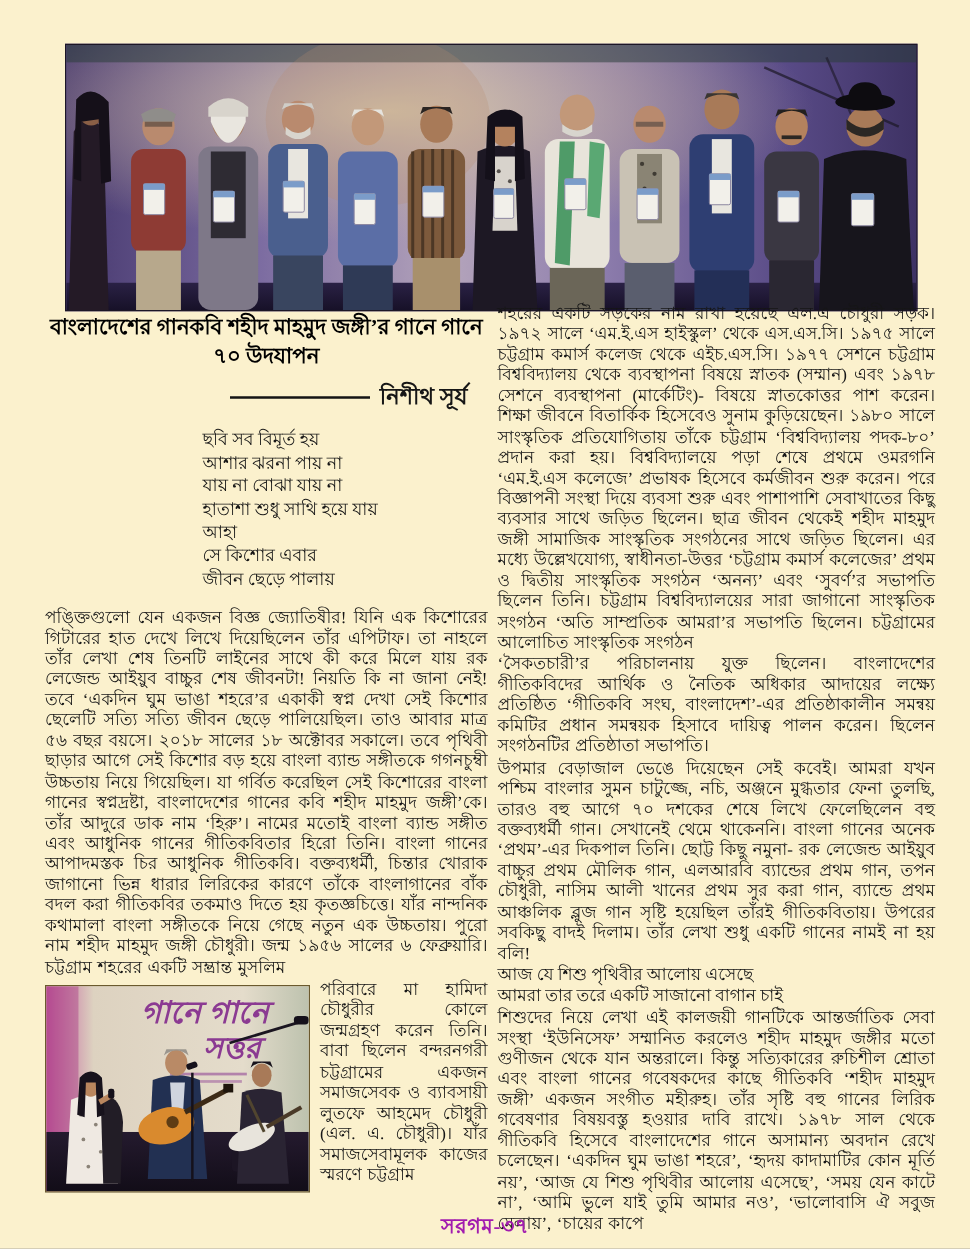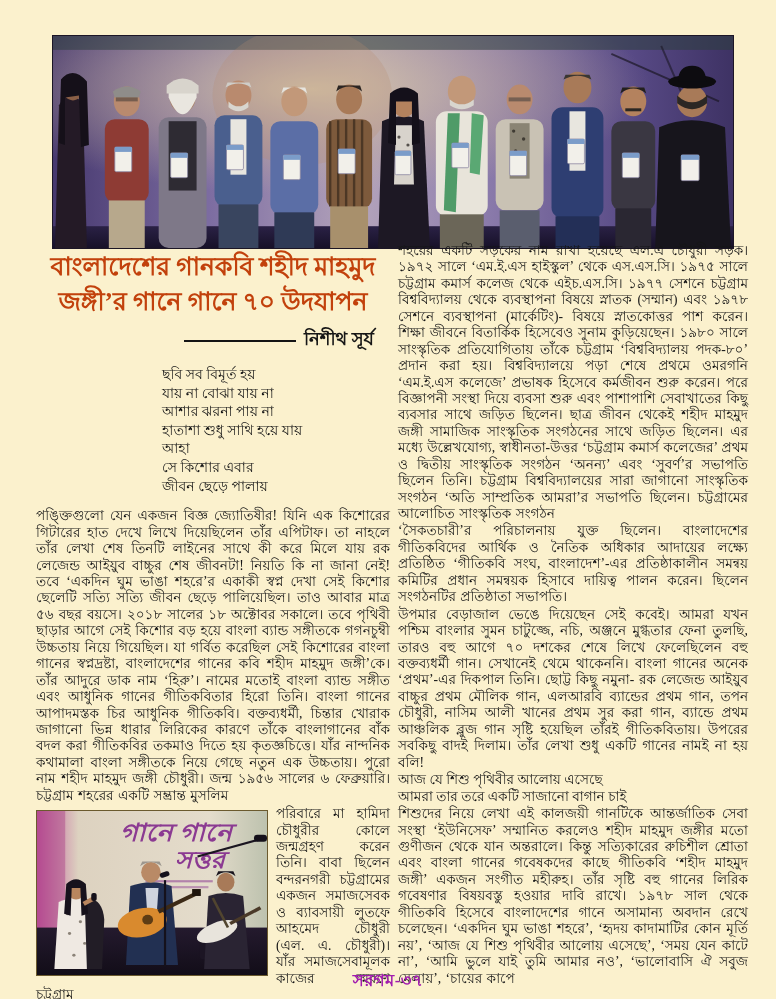--- a/index.html
+++ b/index.html
@@ -20,38 +20,38 @@
   .col-left{left:36px;  width:354px;}
   .col-right{left:398px; top:243px; width:350px;}
   .body-text{
     font-size:13.6px; line-height:1.21; text-align:justify;
     margin:0 0 0 0; word-spacing:1px;
   }
   .col-right .body-text{margin-bottom:1px;}
   
   .headline{
     margin:0 0 4px 0; padding:0 2px;
-    font-size:25px; line-height:1.38; font-weight:bold;
-    text-align:center; color:#c2410c;font-family:Liberation Serif, serif;
+    font-size:17px; line-height:1.38; font-weight:bold;
+    text-align:center; color:#000000;font-family:Liberation Serif, serif;
   }
   .byline-row{
     display:flex; align-items:center; justify-content:flex-end;
     margin:6px 16px 10px 0; gap:8px;
   }
   .byline-rule{
     display:inline-block; width:112px; height:0;
     border-top:2.5px solid #141414;
   }
   .byline-name{font-size:18px; font-weight:bold; white-space:nowrap;}
   
   .poem{margin:2px 0 12px 78px; font-size:14px; line-height:1.33;}
   .poem div{white-space:nowrap;margin-left:48px;}
   
   .bottom-photo{
-    float:left; width:232px; height:166px; margin:4px 8px 2px 0;
+    float:left; width:212px; height:166px; margin:4px 8px 2px 0;
     border:1px solid #6b5a2e; box-sizing:border-box; background:#ded6c2;
   }
   .bottom-photo svg{display:block; width:100%; height:100%;}
   .wrap-block{margin-top:2px;}
   
   .quote{font-size:13.6px; line-height:1.22; text-align:left; margin:1px 0;}
   
   .footer{
     position:absolute; left:0; top:968px; width:100%;
     text-align:center; font-size:16.5px; font-weight:bold; color:#a21caf;
@@ -223,22 +223,22 @@
   <div class="col col-left">
     <h1 class="headline">বাংলাদেশের গানকবি শহীদ মাহমুদ জঙ্গী’র গানে গানে ৭০ উদযাপন</h1>
 
     <div class="byline-row">
       <span class="byline-rule"></span>
       <span class="byline-name">নিশীথ সূর্য</span>
     </div>
 
     <div class="poem">
       <div>ছবি সব বিমূর্ত হয়</div>
+      <div>আশার ঝরনা পায় না</div>
       <div>যায় না বোঝা যায় না</div>
-      <div>আশার ঝরনা পায় না</div>
       <div>হাতাশা শুধু সাথি হয়ে যায়</div>
       <div>আহা</div>
       <div>সে কিশোর এবার</div>
       <div>জীবন ছেড়ে পালায়</div>
     </div>
 
     <p class="body-text">পঙ্ক্তিগুলো যেন একজন বিজ্ঞ জ্যোতিষীর! যিনি এক কিশোরের গিটারের হাত দেখে লিখে দিয়েছিলেন তাঁর এপিটাফ। তা নাহলে তাঁর লেখা শেষ তিনটি লাইনের সাথে কী করে মিলে যায় রক লেজেন্ড আইয়ুব বাচ্চুর শেষ জীবনটা! নিয়তি কি না জানা নেই! তবে ‘একদিন ঘুম ভাঙা শহরে’র একাকী স্বপ্ন দেখা সেই কিশোর ছেলেটি সত্যি সত্যি জীবন ছেড়ে পালিয়েছিল। তাও আবার মাত্র ৫৬ বছর বয়সে। ২০১৮ সালের ১৮ অক্টোবর সকালে। তবে পৃথিবী ছাড়ার আগে সেই কিশোর বড় হয়ে বাংলা ব্যান্ড সঙ্গীতকে গগনচুম্বী উচ্চতায় নিয়ে গিয়েছিল। যা গর্বিত করেছিল সেই কিশোরের বাংলা গানের স্বপ্নদ্রষ্টা, বাংলাদেশের গানের কবি শহীদ মাহমুদ জঙ্গী’কে। তাঁর আদুরে ডাক নাম ‘হিরু’। নামের মতোই বাংলা ব্যান্ড সঙ্গীত এবং আধুনিক গানের গীতিকবিতার হিরো তিনি। বাংলা গানের আপাদমস্তক চির আধুনিক গীতিকবি। বক্তব্যধর্মী, চিন্তার খোরাক জাগানো ভিন্ন ধারার লিরিকের কারণে তাঁকে বাংলাগানের বাঁক বদল করা গীতিকবির তকমাও দিতে হয় কৃতজ্ঞচিত্তে। যাঁর নান্দনিক কথামালা বাংলা সঙ্গীতকে নিয়ে গেছে নতুন এক উচ্চতায়। পুরো নাম শহীদ মাহমুদ জঙ্গী চৌধুরী। জন্ম ১৯৫৬ সালের ৬ ফেব্রুয়ারি। চট্টগ্রাম শহরের একটি সম্ভ্রান্ত মুসলিম</p>
 
     <div class="wrap-block">
 

